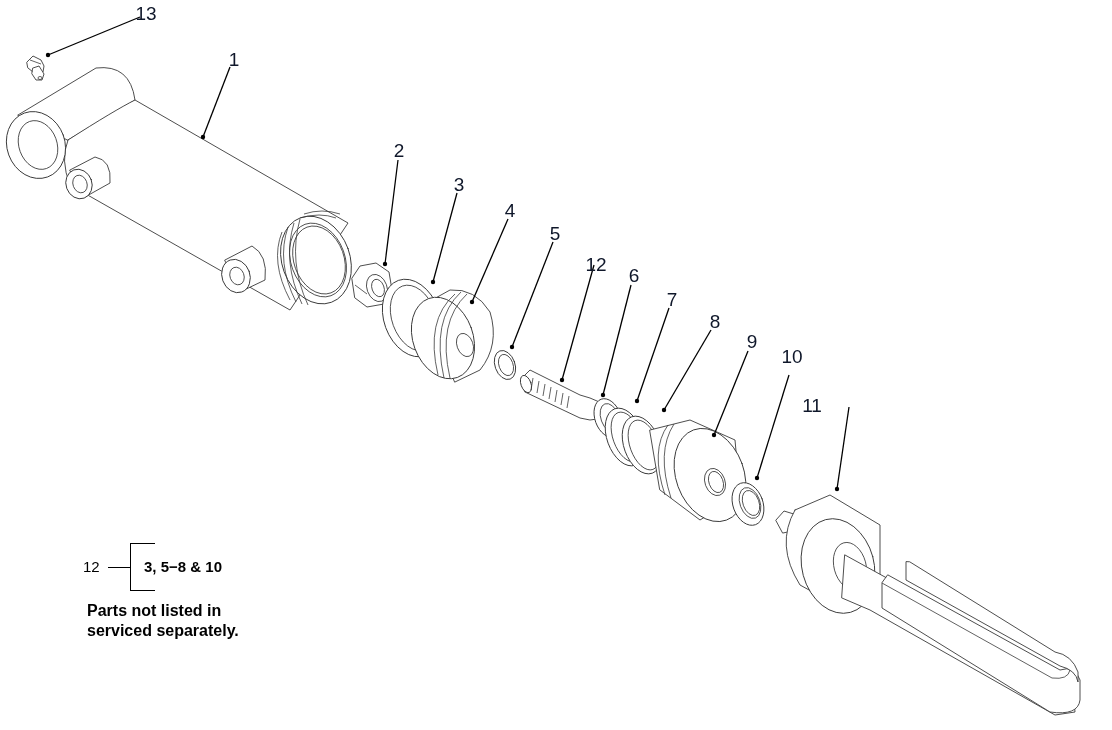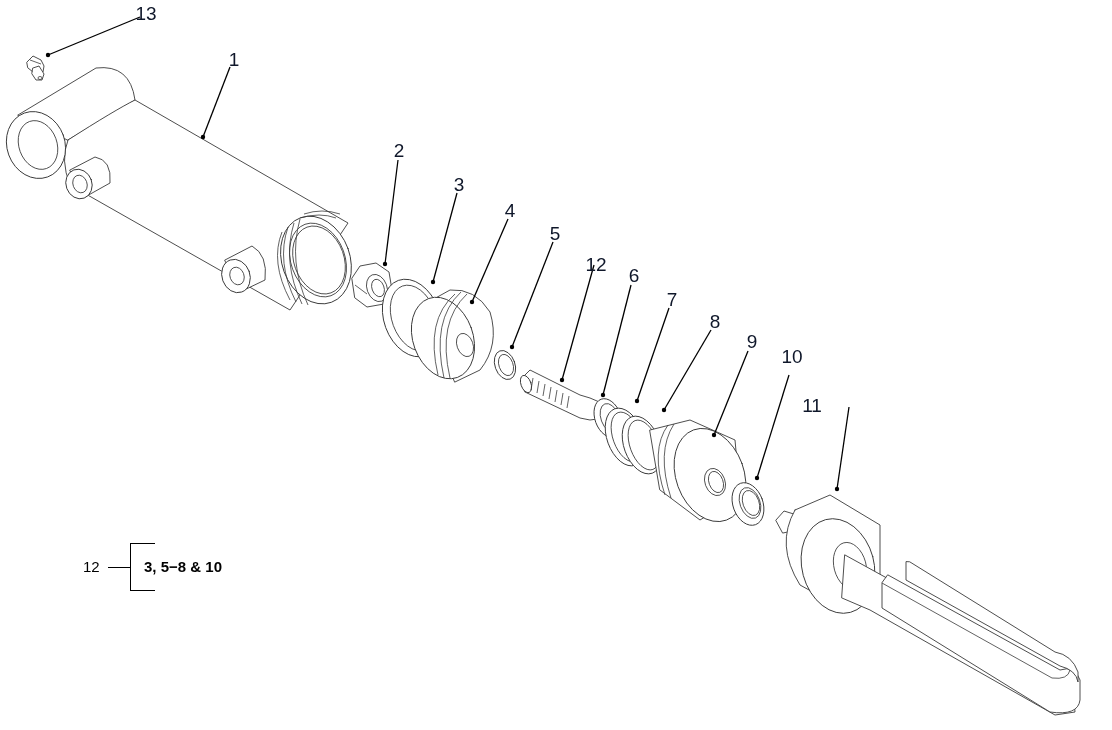--- a/index.html
+++ b/index.html
@@ -178,13 +178,15 @@
 <div class="callout" style="left:812px;top:390px;margin-top:8px;">11</div>
 
 <div class="kit">
   <span class="kit-num">12</span>
   <span class="kit-dash"></span>
   <span class="kit-bracket"></span>
   <span class="kit-items">3, 5−8 &amp; 10</span>
 </div>
 
 <div class="note">
+  <div>Parts not listed in</div>
+  <div>serviced separately.</div>
 </div>
 
 </body></html>

